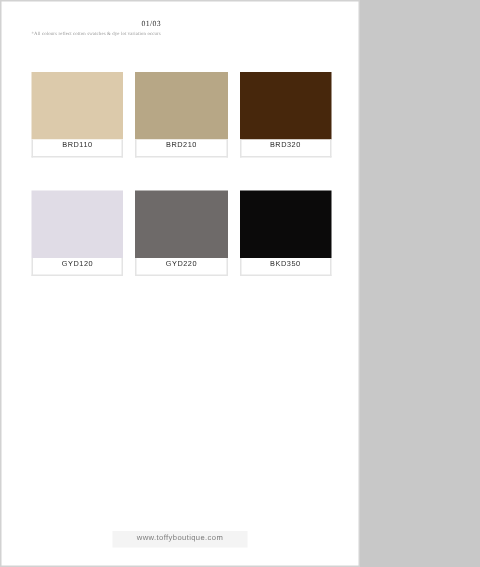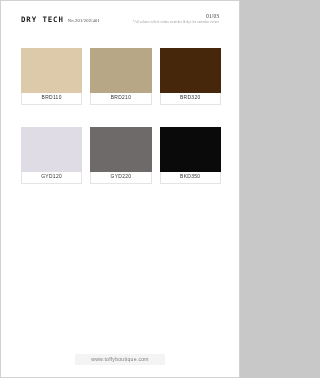--- a/index.html
+++ b/index.html
@@ -142,24 +142,20 @@
     padding: 3px 16px;
     line-height: 1;
   }
 </style>
 </head>
 <body>
 
 <div class="page">
 
   <div class="header">
-    <div class="brand-block">
-      <div class="brand-title">DRY TECH</div>
-      <div class="brand-code">No.201/202/401</div>
-    </div>
     <div class="meta-block">
       <div class="meta-page">01/03</div>
       <div class="meta-note">*All colours reflect cotton swatches &amp; dye lot variation occurs</div>
     </div>
   </div>
 
   <div class="grid">
 
     <div class="row">
       <div class="card">

